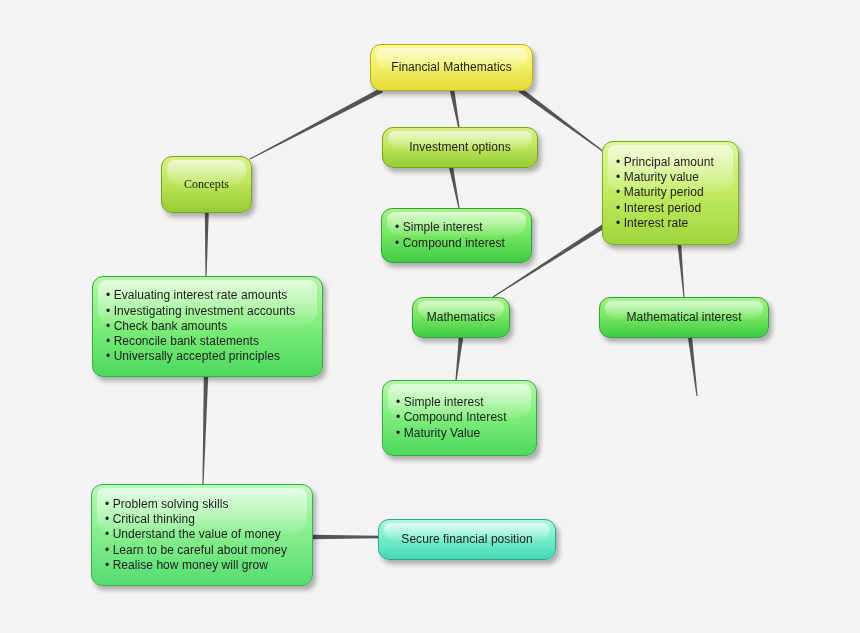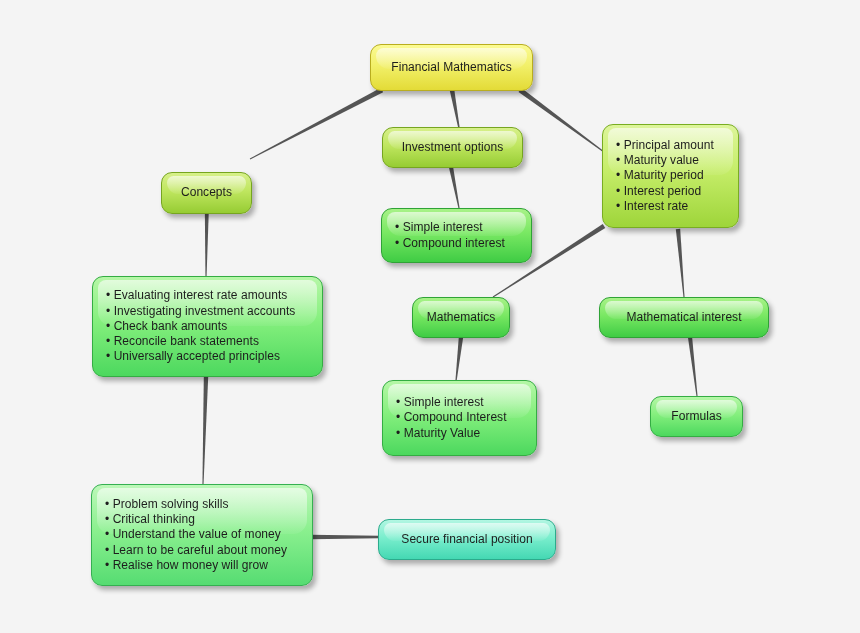--- a/index.html
+++ b/index.html
@@ -126,29 +126,29 @@
       <polygon points="458.81,336.75 455.40,380.93 456.60,381.07 463.19,337.25" fill="#555555"></polygon>
       <polygon points="687.91,337.25 696.45,396.06 697.55,395.94 692.09,336.75" fill="#555555"></polygon>
       <polygon points="203.80,376.94 202.45,483.98 203.55,484.02 208.20,377.06" fill="#555555"></polygon>
       <polygon points="311.00,539.20 379.00,538.30 379.00,535.70 311.00,534.80" fill="#555555"></polygon>
     </svg>
 
   <div class="node center pal-yellow" style="left: 370px; top: 44px; width: 163px; height: 47px;">
     <div class="txt">Financial Mathematics</div>
   </div>
 
-  <div class="node center pal-yellowgreen" style="left: 161px; top: 172px; width: 91px; height: 42px;">
+  <div class="node center pal-yellowgreen" style="left: 161px; top: 156px; width: 91px; height: 57px; font-family: Liberation Serif, serif;">
     <div class="txt">Concepts</div>
   </div>
 
-  <div class="node center pal-yellowgreen" style="left: 382px; top: 127px; width: 141px; height: 41px;">
+  <div class="node center pal-yellowgreen" style="left: 382px; top: 127px; width: 156px; height: 41px;">
     <div class="txt">Investment options</div>
   </div>
 
-  <div class="node list pal-lime" style="left: 602px; top: 124px; width: 137px; height: 104px;">
+  <div class="node list pal-lime" style="left: 602px; top: 141px; width: 137px; height: 104px;">
     <div class="txt">
       <ul class="bullets">
           <li>Principal amount</li>
           <li>Maturity value</li>
           <li>Maturity period</li>
           <li>Interest period</li>
           <li>Interest rate</li>
         </ul>
     </div>
   </div>
@@ -185,23 +185,20 @@
   <div class="node list pal-springgreen" style="left: 382px; top: 380px; width: 155px; height: 76px;">
     <div class="txt">
       <ul class="bullets">
           <li>Simple interest</li>
           <li>Compound Interest</li>
           <li>Maturity Value</li>
         </ul>
     </div>
   </div>
 
-  <div class="node center pal-springgreen" style="left: 650px; top: 396px; width: 93px; height: 41px;">
-    <div class="txt">Formulas</div>
-  </div>
 
   <div class="node list pal-mint" style="left: 91px; top: 484px; width: 222px; height: 102px;">
     <div class="txt">
       <ul class="bullets">
           <li>Problem solving skills</li>
           <li>Critical thinking</li>
           <li>Understand the value of money</li>
           <li>Learn to be careful about money</li>
           <li>Realise how money will grow</li>
         </ul>

